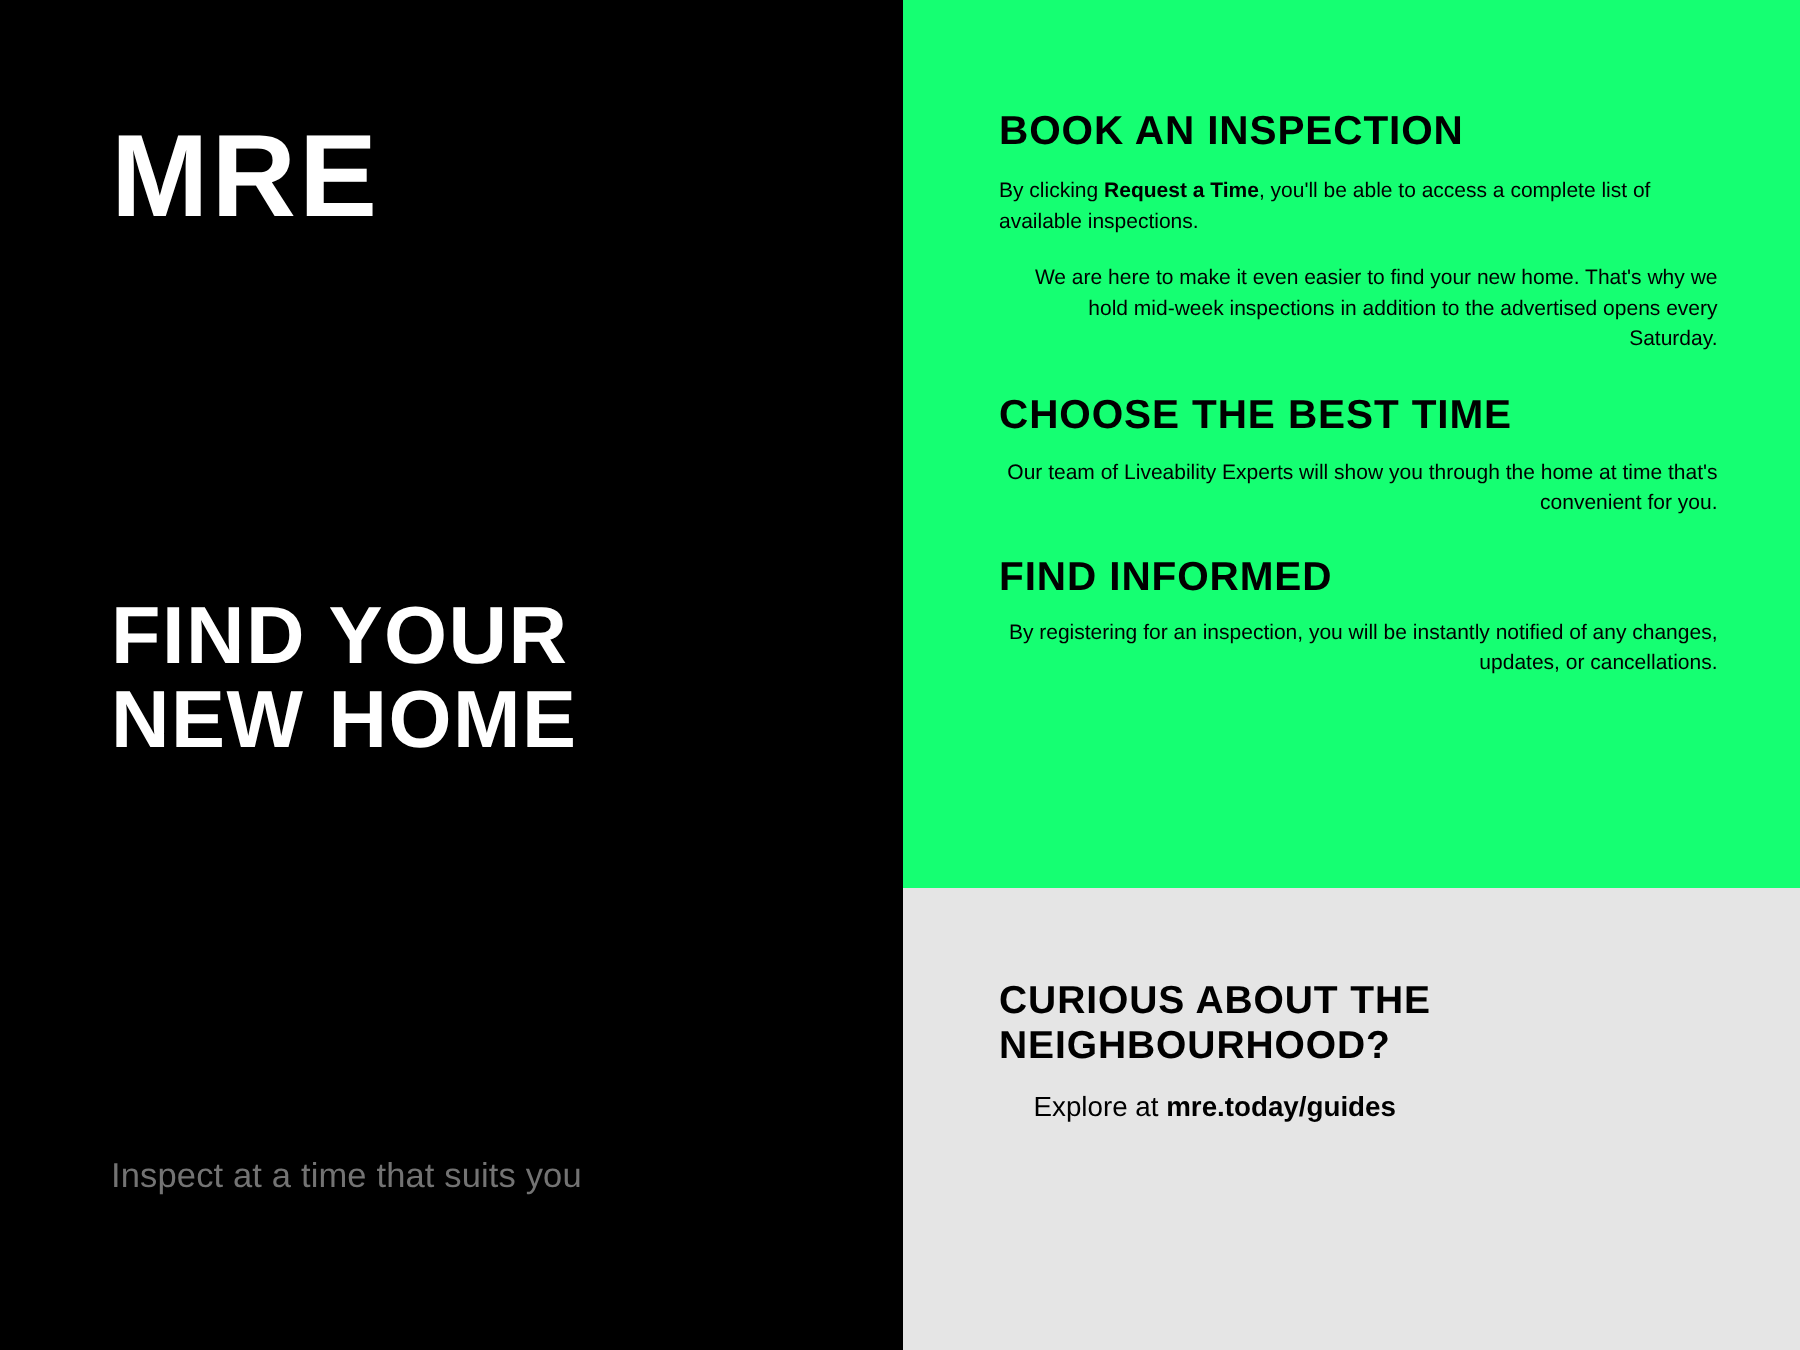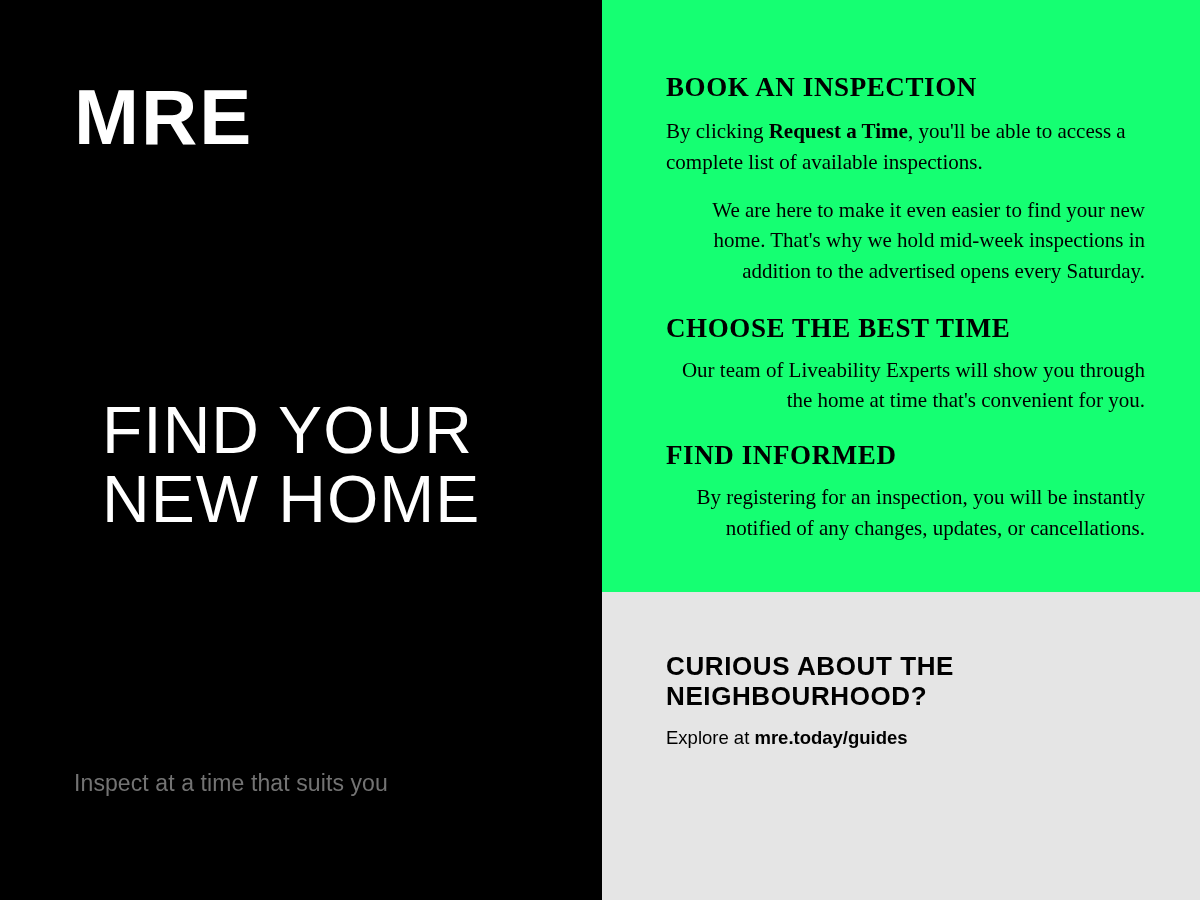--- a/index.html
+++ b/index.html
@@ -38,25 +38,24 @@
     letter-spacing: 2px;
     line-height: 1;
     font-family: "Liberation Sans", sans-serif;
   }
 
   .headline {
     position: absolute;
     left: 74px;
     top: 396px;
     color: #ffffff;
-    font-size: 66px;
-    font-weight: 400;
+    font-size: 54px;
+    font-weight: 700;
     line-height: 1.04;
     letter-spacing: 1px;
-    margin-left: 28px;
   }
   .headline .line2 { display: block; }
 
   .tagline {
     position: absolute;
     left: 74px;
     top: 770px;
     color: #737373;
     font-size: 23px;
     font-weight: 400;
@@ -71,42 +70,41 @@
     display: flex;
     flex-direction: column;
   }
 
   .green-panel {
     background: #15FF72;
     height: 592px;
     padding: 72px 55px 0 64px;
     color: #000000;
     position: relative;
-    font-family: Liberation Serif, serif;
   }
 
   .white-panel {
     background: #e5e5e5;
     height: 308px;
     padding: 60px 55px 0 64px;
     color: #000000;
   }
 
   .sec-title {
     font-size: 27px;
     font-weight: 700;
     letter-spacing: 0.6px;
     line-height: 1.12;
     margin-bottom: 14px;
   }
 
   .sec-title.compact { margin-bottom: 12px; }
 
   .para {
-    font-size: 21px;
+    font-size: 14px;
     line-height: 1.46;
     font-weight: 400;
     margin-bottom: 17px;
     max-width: 480px;
   }
   .para:last-child { margin-bottom: 0; text-align: right; }
 
   .para b { font-weight: 700; }
 
   .block { margin-bottom: 26px; }
@@ -120,21 +118,21 @@
     margin-bottom: 16px;
   }
 
   .white-panel .para {
     font-size: 18.5px;
     line-height: 1.42;
     margin-bottom: 16px;
     max-width: 490px;
   }
 
-  .explore { font-size: 18.5px; }
+  .explore { font-size: 18.5px; margin-left: 23px; }
   .explore b { font-weight: 700; }
 </style>
 </head>
 <body>
 
 <div class="page">
 
   <div class="left-panel">
     <div class="logo">MRE</div>
     <div class="headline">

